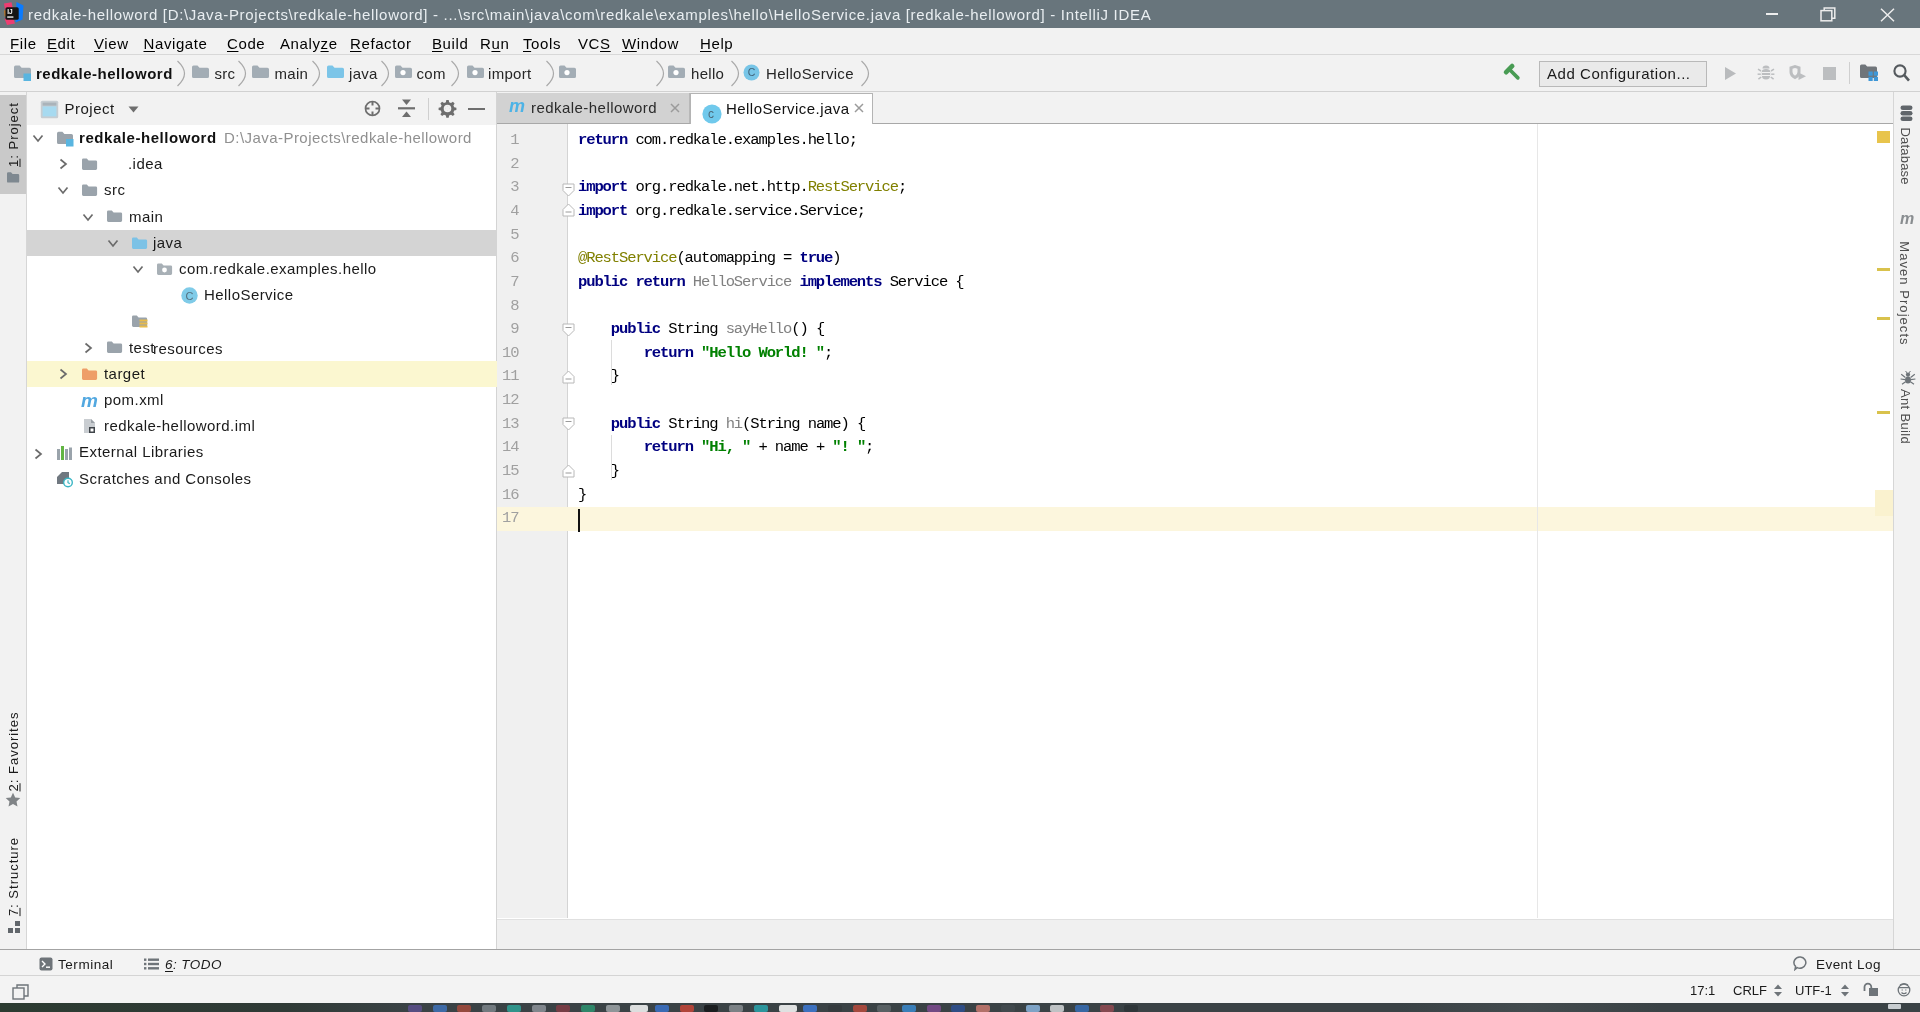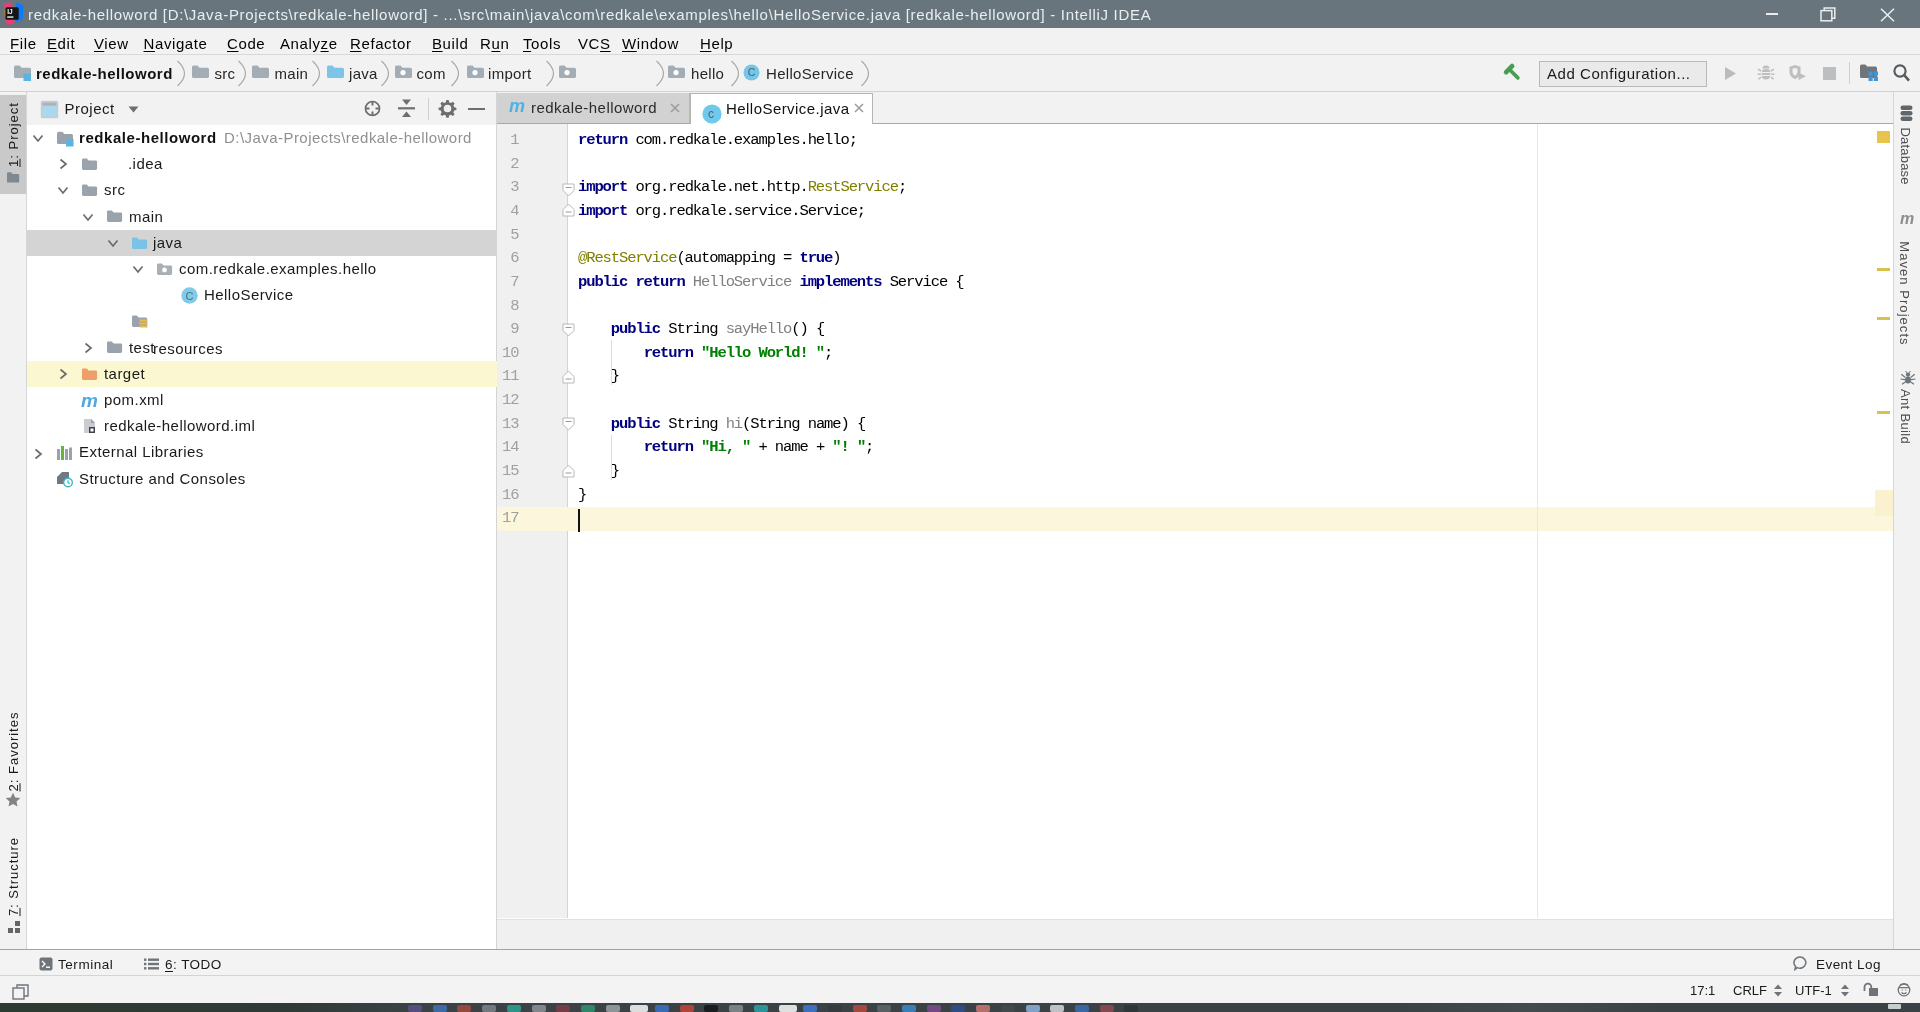--- a/index.html
+++ b/index.html
@@ -363,21 +363,21 @@
 </svg>
 <div class="t tr" style="left:79px;top:443.3px;">External Libraries</div>
 
 <svg class="a" style="left:56px;top:470.8px" width="18" height="17" viewBox="0 0 18 17">
   <polygon points="1,1 13,1 13,8 8,13 1,13" fill="#707880"></polygon>
   <polygon points="1,1 6,1 1,6" fill="#fff"></polygon>
   <circle cx="12" cy="11.5" r="5" fill="#3bb6c4"></circle>
   <circle cx="12" cy="11.5" r="3.6" fill="#fff"></circle>
   <path d="M12,9.3 L12,11.7 L13.8,12.6" stroke="#3bb6c4" stroke-width="1.2" fill="none"></path>
 </svg>
-<div class="t tr" style="left:79px;top:469.5px;">Structure and Consoles</div>
+<div class="t tr" style="left:79px;top:469.5px;">Scratches and Consoles</div>
 
 <div class="a" id="tabbar" style="left:497px;top:92px;width:1396px;height:32.3px;background:#f2f2f2;border-bottom:1.5px solid #a8a8a8;"></div>
 <div class="a" id="editor" style="left:497px;top:124.3px;width:1396px;height:794.2px;background:#fff;"></div>
 <div class="a" id="gutter" style="left:497px;top:124.3px;width:71px;height:794.2px;background:#f0f0f0;border-right:1px solid #d4d4d4;"></div>
 
 <div class="a" style="left:497px;top:92.5px;width:192.5px;height:30.4px;background:#d2d2d2;border-right:1px solid #b8b8b8;"></div>
 <div class="t" style="left:509px;top:96px;font-size:18px;font-weight:bold;font-style:italic;color:#4db3e6;">m</div>
 <div class="t f15" style="left:531px;top:99px;color:#2b2b2b;letter-spacing:0.45px;">redkale-helloword</div>
 <svg class="a" style="left:669px;top:102px" width="12" height="12" viewBox="0 0 12 12">
       <path d="M2,2 L10,10 M10,2 L2,10" stroke="#9b9b9b" stroke-width="1.5"></path>
@@ -505,21 +505,21 @@
 <svg class="a" style="left:144px;top:957.5px" width="15" height="12" viewBox="0 0 15 12">
   <g fill="#6e7479">
         <rect x="0" y="0.5" width="2.4" height="2.4"></rect>
         <rect x="0" y="4.8" width="2.4" height="2.4"></rect>
         <rect x="0" y="9.1" width="2.4" height="2.4"></rect>
         <rect x="4" y="0.5" width="11" height="2.4"></rect>
         <rect x="4" y="4.8" width="11" height="2.4"></rect>
         <rect x="4" y="9.1" width="11" height="2.4"></rect>
       </g>
 </svg>
-<div class="t" style="left:165px;top:956.5px;font-size:13.5px;letter-spacing:0.45px;color:#1a1a1a;"><span class="u">6</span>: TODO</div>
+<div class="t" style="left:165px;top:956.5px;font-size:13.5px;letter-spacing:0.45px;color:#1a1a1a;font-style:italic;"><span class="u">6</span>: TODO</div>
 <svg class="a" style="left:1793px;top:956px" width="15" height="15" viewBox="0 0 15 15">
   <path d="M7.5,1 A6,5.6 0 1 1 4.2,11.6 L2,13.4 L2.6,10.4 A6,5.6 0 0 1 7.5,1 Z" fill="none" stroke="#6e7479" stroke-width="1.5"></path>
 </svg>
 <div class="t" style="left:1816px;top:956.5px;font-size:13.5px;letter-spacing:0.45px;color:#1a1a1a;">Event Log</div>
 <div class="a" id="statusbar" style="left:0;top:976px;width:1920px;height:26.5px;background:#f3f3f3;"></div>
 <svg class="a" style="left:12px;top:984px" width="18" height="16" viewBox="0 0 18 16">
   <rect x="1" y="4" width="11" height="11" fill="none" stroke="#6e7479" stroke-width="1.4"></rect>
   <path d="M5,4 L5,1 L16,1 L16,12 L12,12" fill="none" stroke="#6e7479" stroke-width="1.4"></path>
 </svg>
 <div class="t f13" style="left:1690px;top:983px;color:#1a1a1a;">17:1</div>

